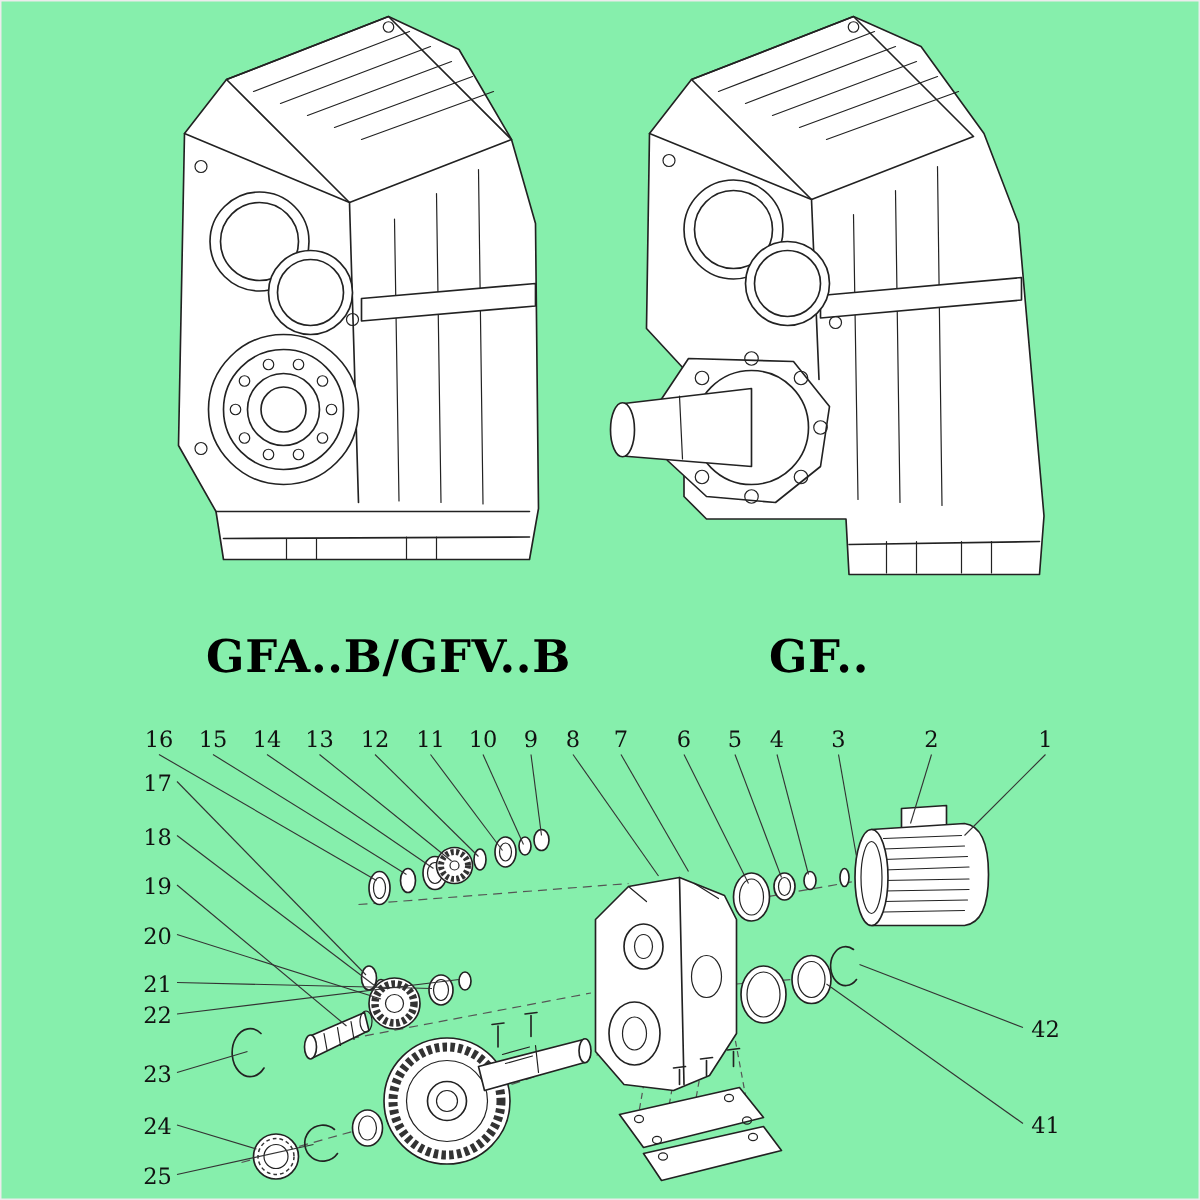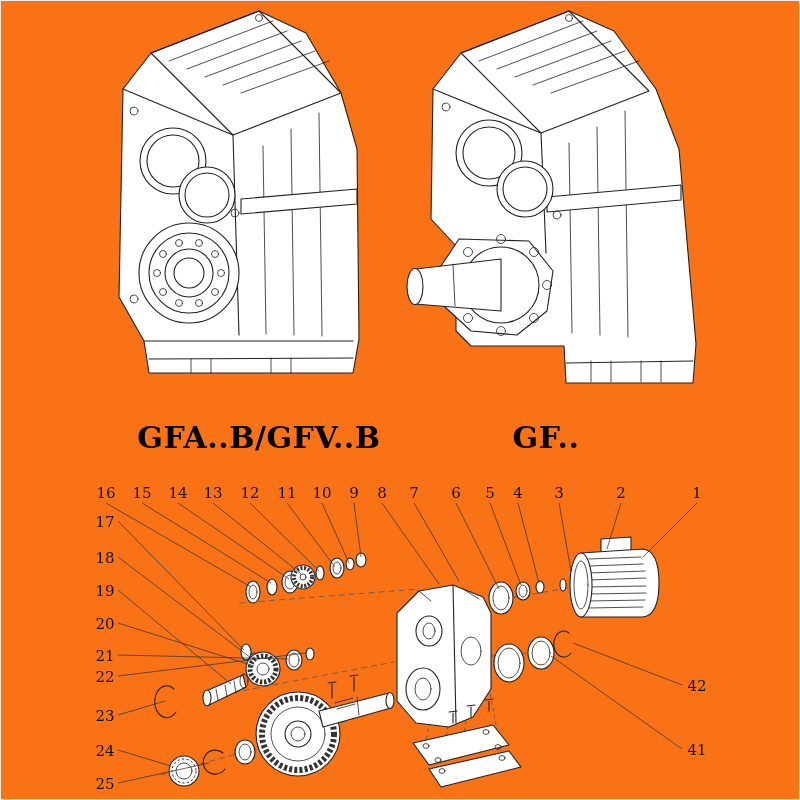--- a/index.html
+++ b/index.html
@@ -1,16 +1,16 @@
 <!DOCTYPE html>
 <html><head>
 <meta charset="utf-8">
 <style>
   html,body{margin:0;padding:0;background:#fff}
-  .page{width:800px;height:800px;position:relative;background:#f97316;border:1px solid #ececec;box-sizing:border-box;overflow:hidden}
+  .page{width:800px;height:800px;position:relative;background:#86efac;border:1px solid #ececec;box-sizing:border-box;overflow:hidden}
   svg{position:absolute;left:0;top:0}
   .ln{fill:none;stroke:#222;stroke-width:1.1;stroke-linejoin:round;stroke-linecap:round}
   .fw{fill:#fff;stroke:#222;stroke-width:1.1;stroke-linejoin:round}
   .thin{stroke-width:0.8}
   .dash{fill:none;stroke:#555;stroke-width:0.8;stroke-dasharray:6 4}
   .dash2{fill:none;stroke:#555;stroke-width:0.8;stroke-dasharray:4 3}
   .leader{stroke:#333;stroke-width:0.75}
   .pn{font:15px "DejaVu Serif",serif;fill:#111;text-anchor:middle}
   .model-label{font:700 30px "DejaVu Serif",serif;fill:#000;text-anchor:middle;letter-spacing:.5px}
 </style>

